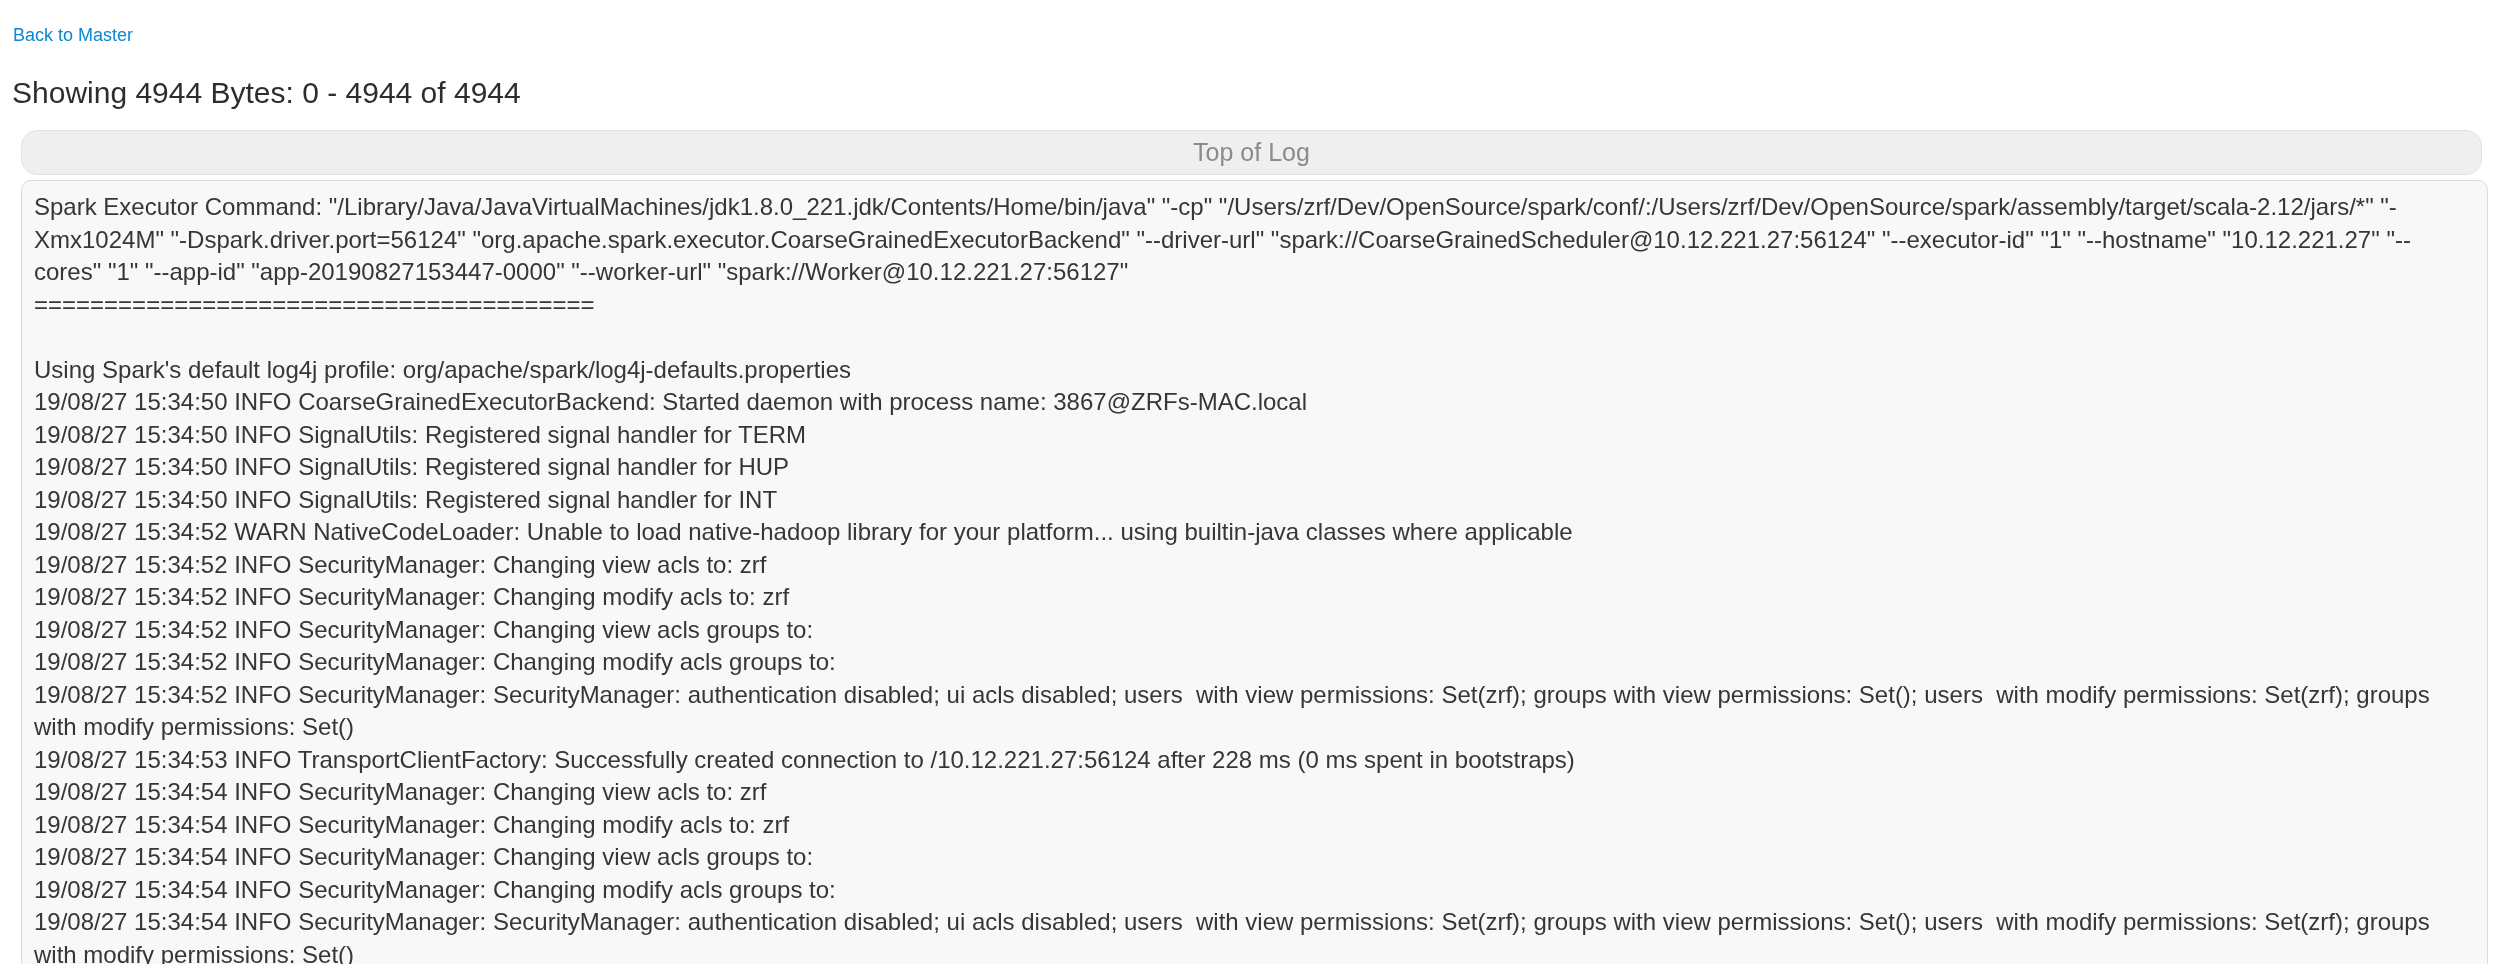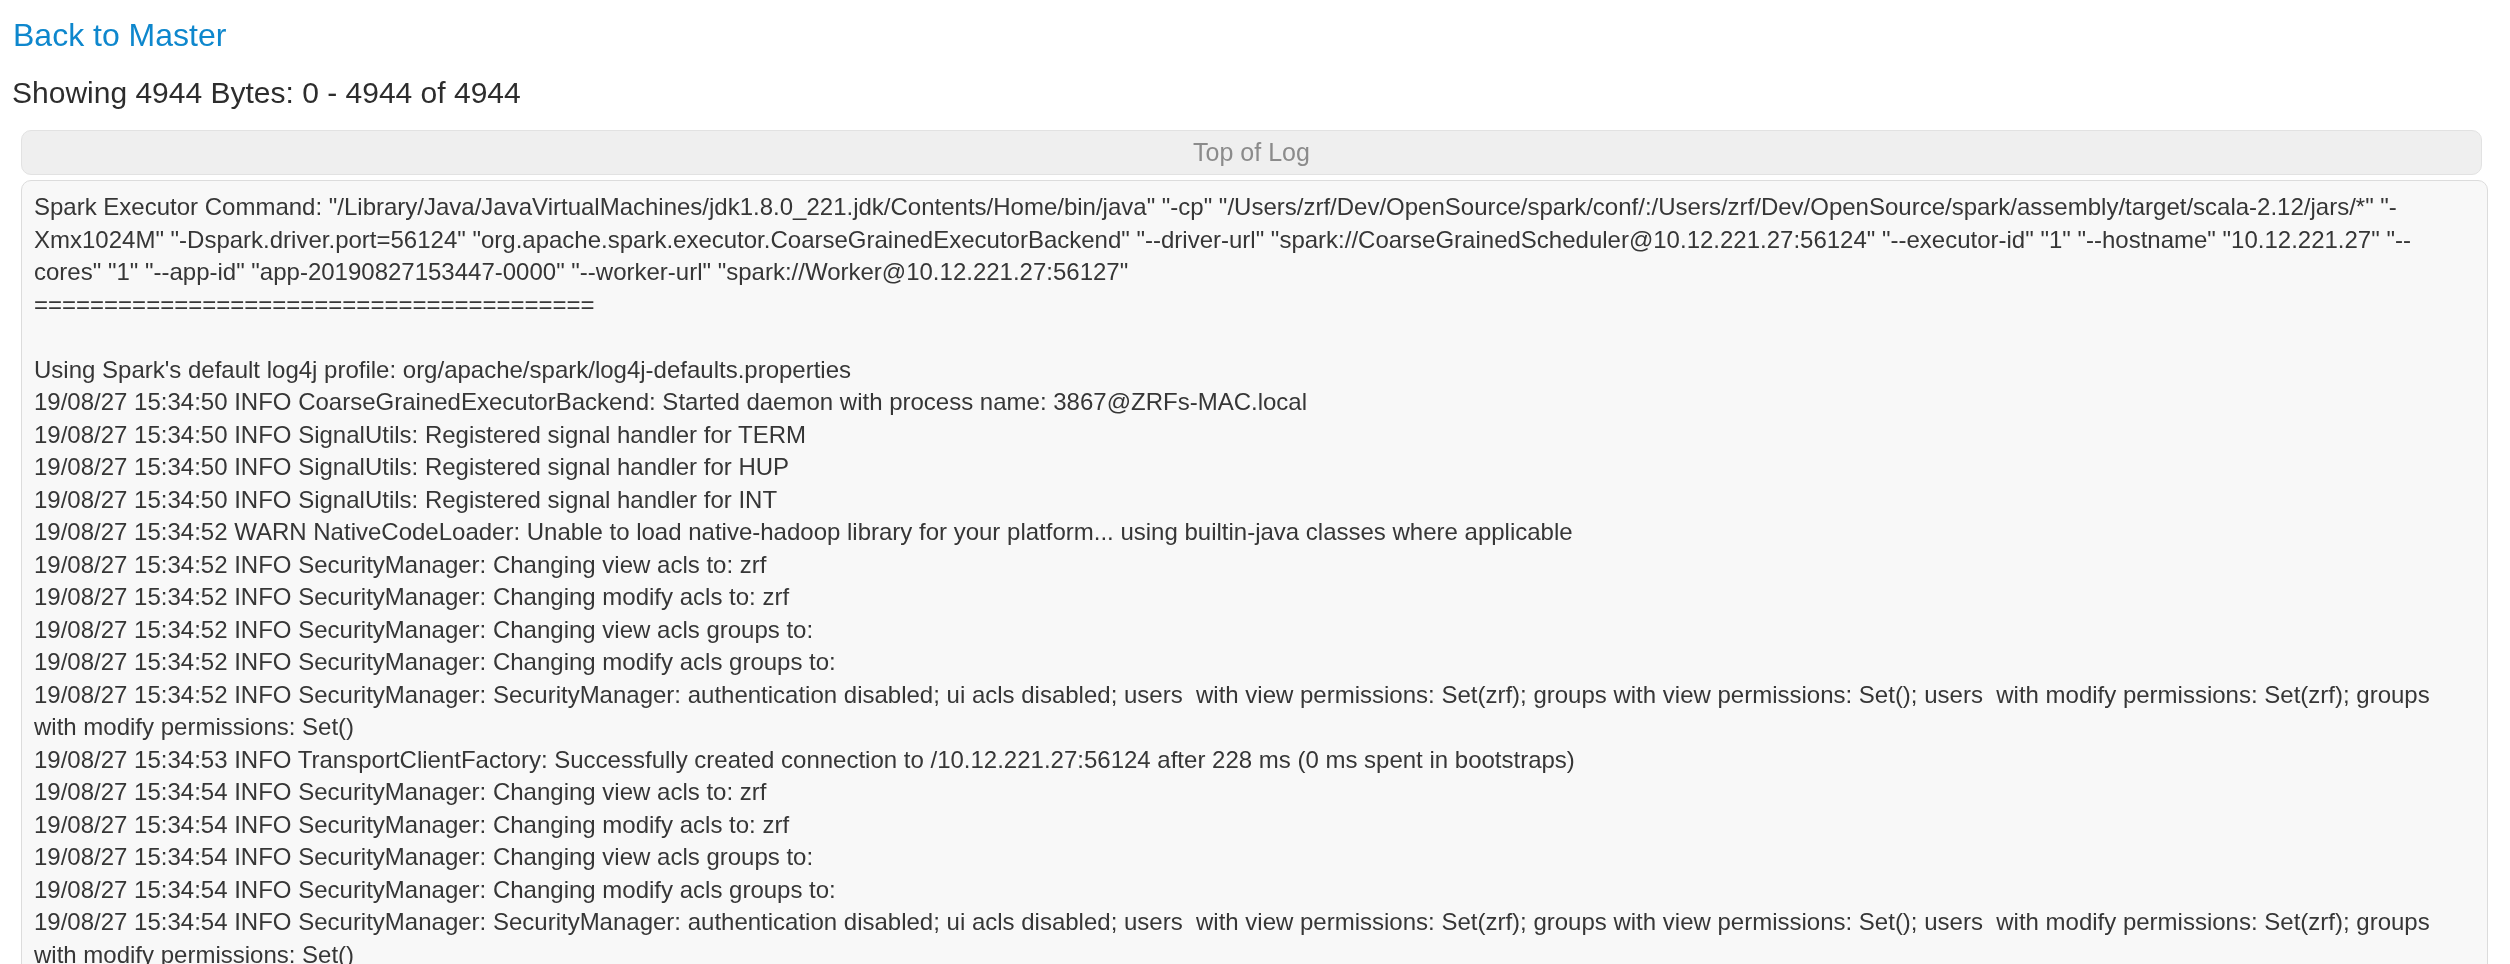--- a/index.html
+++ b/index.html
@@ -13,39 +13,39 @@
     color: #333333;
   }
   .page {
     position: relative;
     width: 2510px;
     height: 964px;
   }
   .back-link {
     display: inline-block;
     margin: 20px 0 0 13px;
-    font-size: 32px;
+    font-size: 18px;
     line-height: 30px;
     color: #0e87cd;
     text-decoration: none;
     cursor: pointer;
   }
   .byte-range {
     margin: 26px 0 0 12px;
     font-size: 30px;
     line-height: 34px;
     font-weight: 400;
     color: #2d2d2d;
   }
   .log-header-bar {
     margin: 20px 28px 0 21px;
     height: 45px;
     background: #efefef;
     border: 1px solid #e2e2e2;
-    border-radius: 10px;
+    border-radius: 16px;
     text-align: center;
     box-sizing: border-box;
   }
   .log-header-title {
     font-size: 25px;
     line-height: 43px;
     color: #8b8b8b;
   }
   .log-panel {
     margin: 5px 22px 0 21px;

